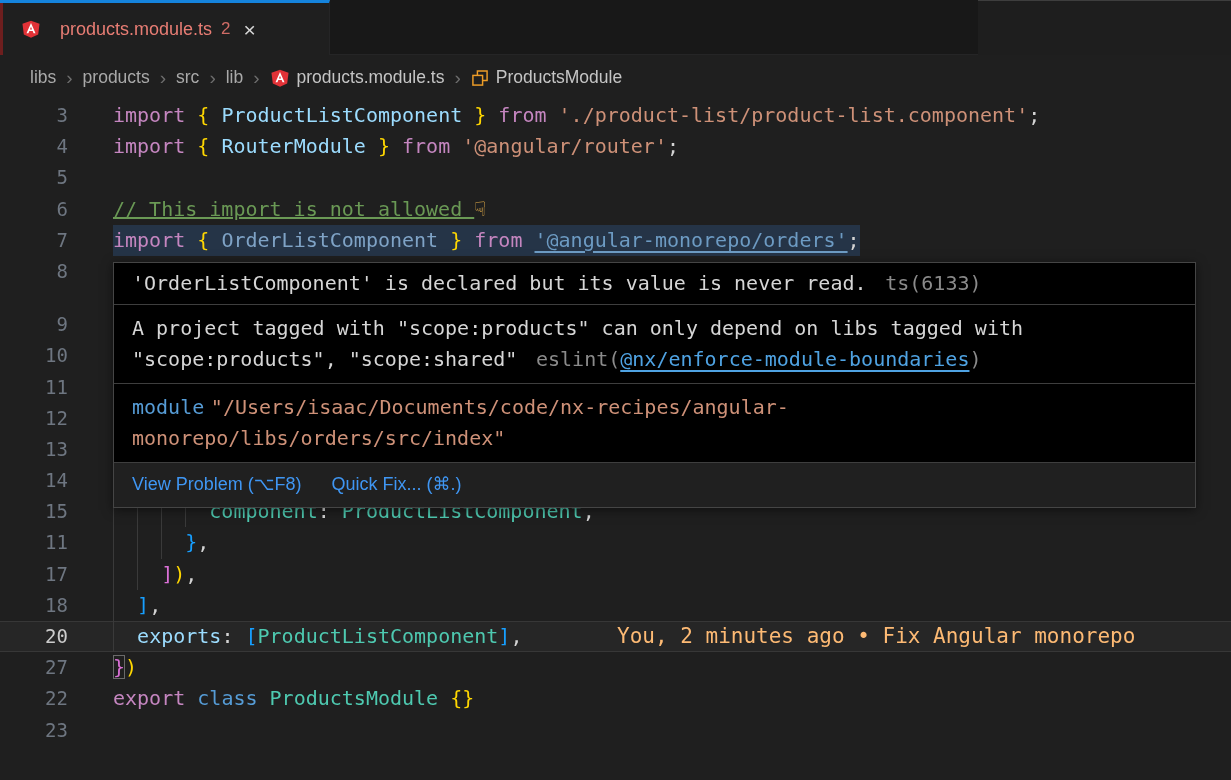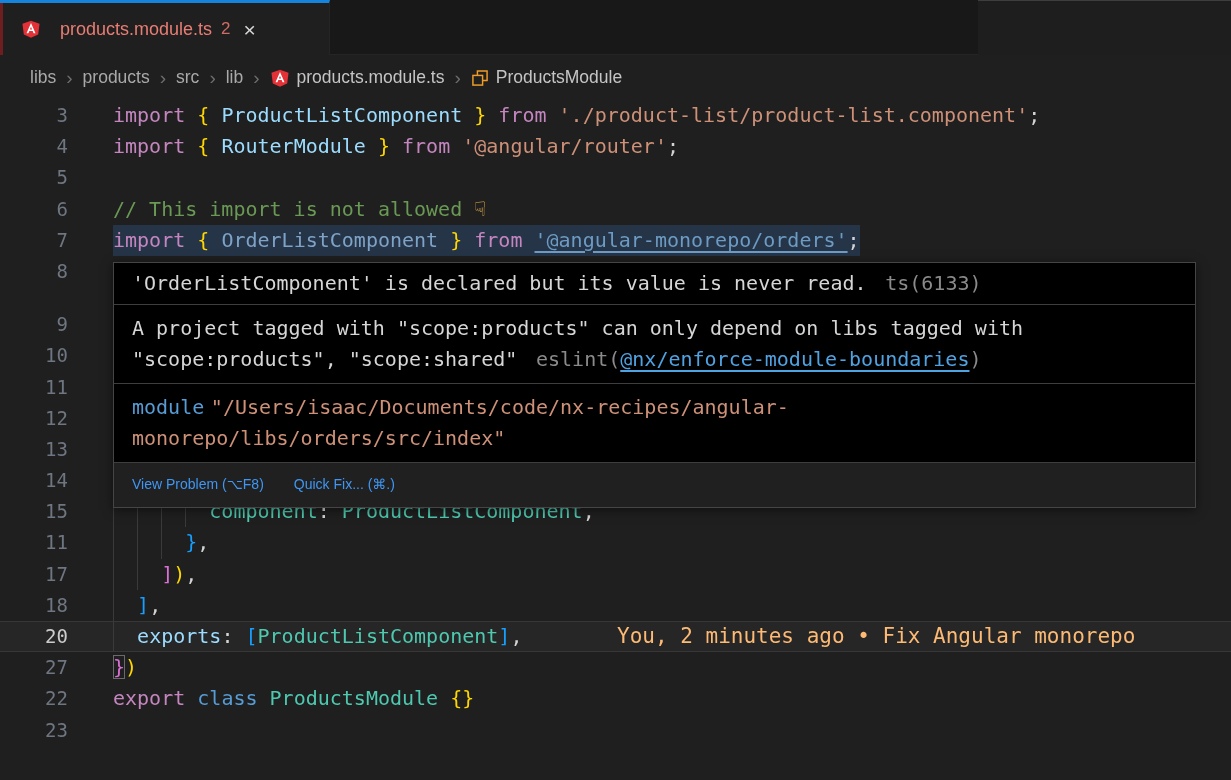--- a/index.html
+++ b/index.html
@@ -46,41 +46,41 @@
   .tk-kw   { color:#C586C0; }
   .tk-kw2  { color:#569CD6; }
   .tk-vlb  { color:#9CDCFE; }
   .tk-vdim { color:#7fa3c6; }
   .tk-type { color:#4EC9B0; }
   .tk-prop { color:#9CDCFE; }
   .tk-pteal{ color:#4EC9B0; }
   .tk-str  { color:#CE9178; }
   .tk-lnk  { color:#6d9bc3; text-decoration:underline; text-underline-offset:4px; }
   .tk-pn   { color:#d4d4d4; }
-  .tk-cm   { color:#6A9955; }
+  .tk-cm   { color:#6A9955;text-decoration:underline; }
   .tk-b1   { color:#FFD700; }
   .tk-b2   { color:#DA70D6; }
   .tk-b3   { color:#179FFF; }
   .tk-emoji{ color:#e8b04a; }
   .tk-match{ outline:1px solid #6a6a6a; outline-offset:-1px; }
 
   
   .hover-popup { position:absolute; left:113px; top:262px; width:1083px; background:#000000;
     border:1px solid #454545; box-shadow:0 2px 10px rgba(0,0,0,0.5); z-index:5;
     font-family:"DejaVu Sans Mono", monospace; font-size:20px; line-height:31px; cursor:default; }
   .hp-sec { padding:5px 40px 5px 18px; border-bottom:1px solid #3e3e3e; color:#d6d6d6;
     overflow-wrap:break-word; }
   .hp-sec.pad2 { padding-top:8px; padding-bottom:8px; }
   .hp-dim { color:#8a8a8a; }
   .hp-gap { margin-left:0.55ch; }
   .hp-link { color:#4fa3e3; text-decoration:underline; text-underline-offset:4px; cursor:pointer; }
   .hp-kw { color:#569CD6; }
   .hp-path { color:#CE9178; }
   .hp-actions { padding:6px 18px 7px 18px; font-family:"Liberation Sans", sans-serif;
-    font-size:14px; display:flex; gap:30px; background:#202020; }
+    font-size:18px; display:flex; gap:30px; background:#202020; }
   .hp-actions a { color:#3f96f3; cursor:pointer; }
 </style>
 </head>
 <body>
 
 <div class="tabbar">
   <div class="tab">
     <span class="bc-ico">
         <svg width="20" height="20" viewBox="0 0 24 24">
           <path fill="#e23237" d="M12 2 L22.2 5.6 20.6 18.6 12 22.6 3.4 18.6 1.8 5.6Z"></path>

